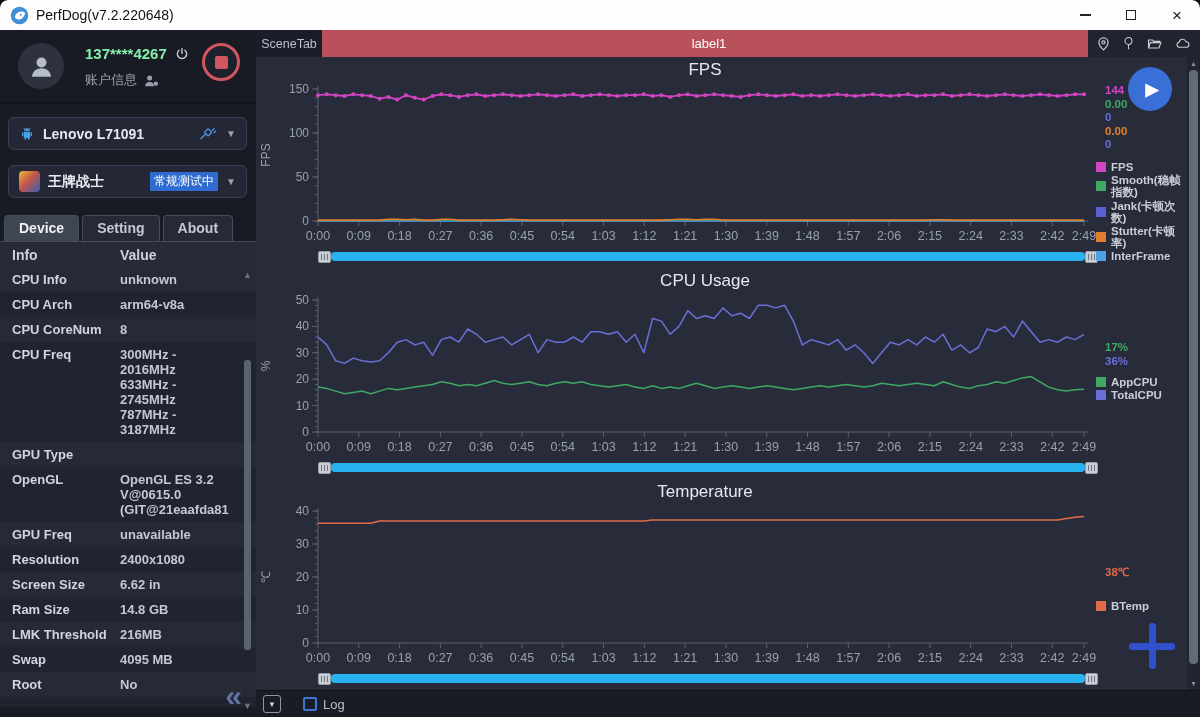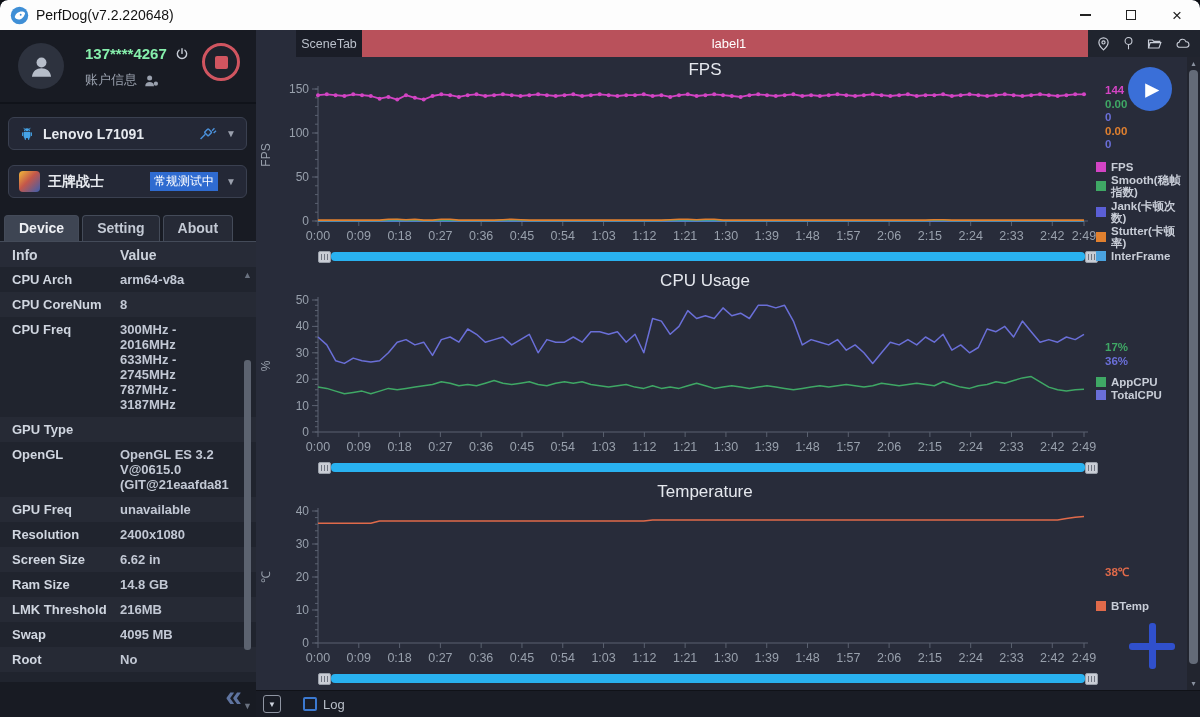--- a/index.html
+++ b/index.html
@@ -64,21 +64,21 @@
                       background:#5c6370; border-radius:3px; }
   .tbl-arrow { position:absolute; right:4px; font-size:9px; color:#6a7280; }
   .tbl-arrow.up { top:240px; } .tbl-arrow.up::after{ content:"\25B2"; }
   .tbl-arrow.down { bottom:6px; } .tbl-arrow.down::after{ content:"\25BC"; }
   .collapse-btn { position:absolute; right:14px; bottom:8px; font-size:30px; line-height:26px;
                   color:#5f74a0; font-weight:bold; }
   .collapse-btn::after { content:"\00AB"; }
 
   
   .main { position:absolute; left:256px; top:30px; right:0; bottom:0; background:#282c3a; }
-  .scene-bar { position:absolute; top:0; left:0; right:0; height:27px; display:flex;margin-left:40px; }
+  .scene-bar { position:absolute; top:0; left:0; right:0; height:27px; display:flex; }
   .scene-tab { width:66px; background:#1a1d27; color:#bac0cb; font-size:12.5px;
                display:flex; align-items:center; justify-content:center; }
   .label-bar { flex:1; background:#b9515b; color:#fff; font-size:13px;
                display:flex; align-items:center; justify-content:center;padding-left:8px; }
   .icon-group { width:112px; background:#20242e; display:flex; align-items:center;
                 justify-content:center; gap:9px; }
   .icon-group .sbtn { display:flex; }
 
   .charts { position:absolute; top:27px; left:0; right:0; bottom:27px; background:#282c3a; }
   .chart-section { height:211px; display:flex; position:relative; }
@@ -223,20 +223,26 @@
         <div class="tab active">Device</div>
         <div class="tab">Setting</div>
         <div class="tab">About</div>
       </div>
 
     <div class="tbl-header">
       <span class="h1">Info</span>
       <span class="h2">Value</span>
     </div>
     <div class="tbl-rows">
+        <div class="info-row odd">
+          <span class="info-label">CPU Info</span>
+          <div class="info-value">
+            <div>unknown</div>
+          </div>
+        </div>
         <div class="info-row even">
           <span class="info-label">CPU Arch</span>
           <div class="info-value">
             <div>arm64-v8a</div>
           </div>
         </div>
         <div class="info-row odd">
           <span class="info-label">CPU CoreNum</span>
           <div class="info-value">
             <div>8</div>

